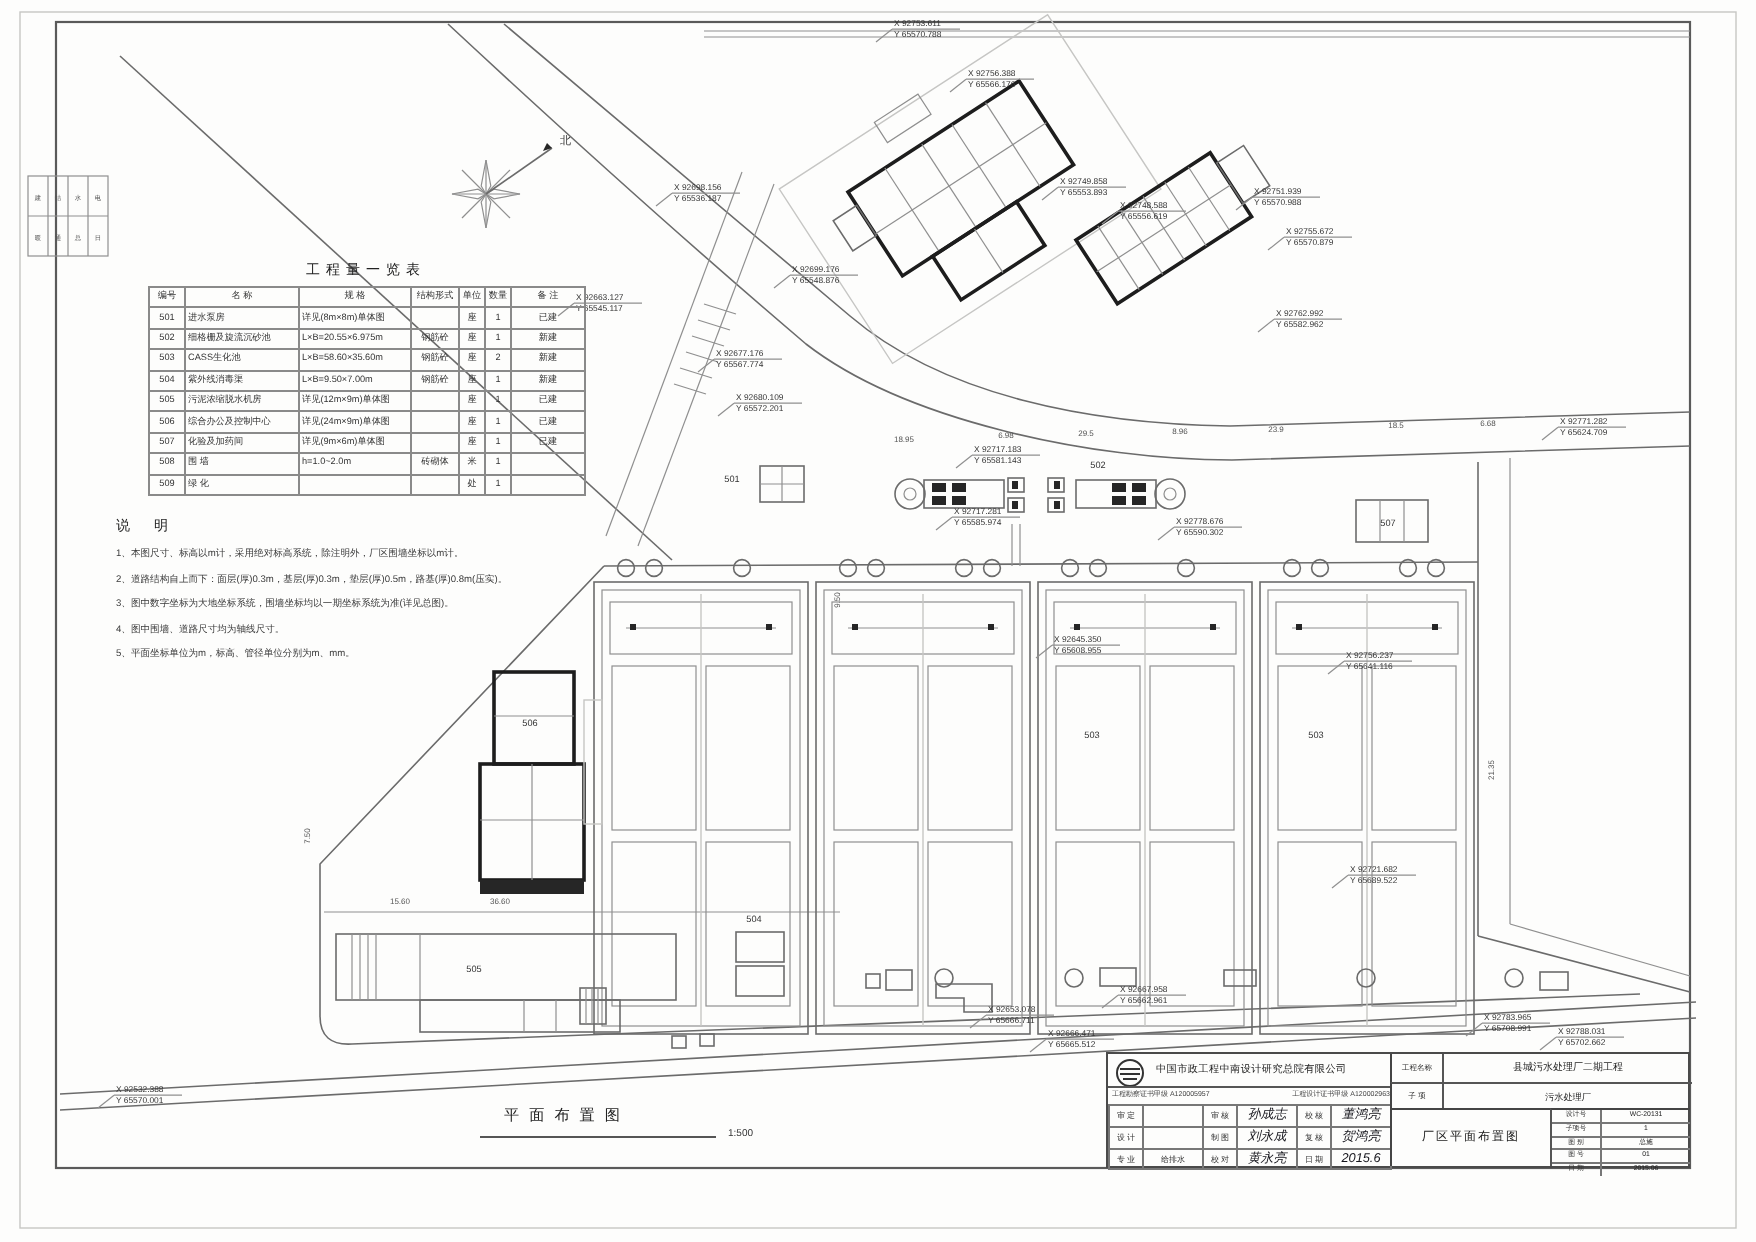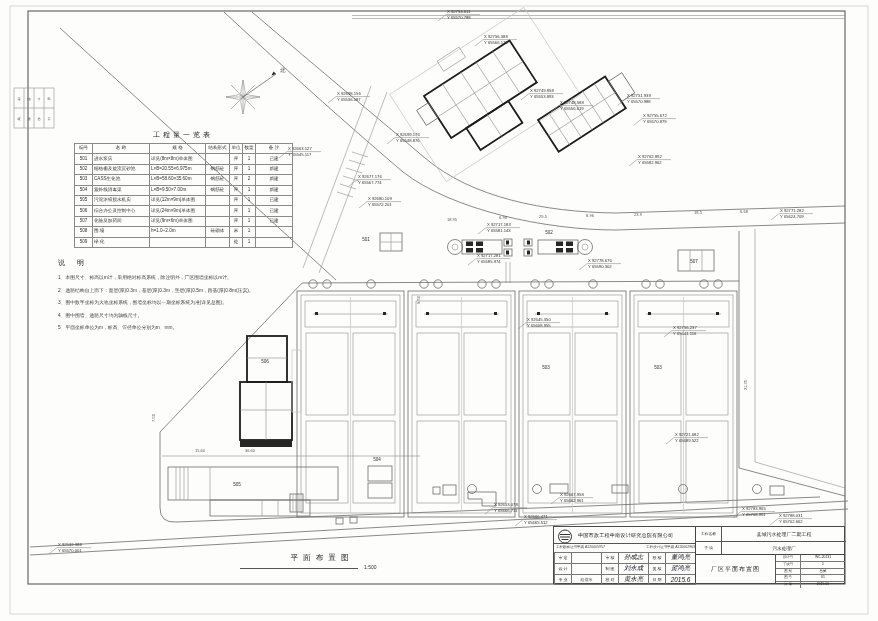--- a/index.html
+++ b/index.html
@@ -19,21 +19,21 @@
   table.qtab{border-collapse:collapse;width:218px;table-layout:fixed;}
   table.qtab th,table.qtab td{border:0.6px solid #8a8a8a;font-size:4.6px;font-weight:normal;
       padding:0 1px;height:9.4px;line-height:1.05;color:#333;overflow:hidden;white-space:nowrap;}
   table.qtab td.c,table.qtab th{text-align:center;}
   
   .notes{position:absolute;left:58px;top:258px;width:290px;}
   .notes-title{font-size:7px;letter-spacing:5px;color:#222;margin-bottom:4px;}
   .notes ol{margin:0;padding:0;list-style:none;}
   .notes li{font-size:4.8px;line-height:12.6px;color:#3a3a3a;white-space:nowrap;}
   
-  .cap{position:absolute;left:252px;top:553px;width:140px;text-align:center;font-size:7.6px;
+  .cap{position:absolute;left:252px;top:553px;width:140px;text-align:left;font-size:7.6px;
        letter-spacing:5px;color:#222;}
   .capline{position:absolute;left:240px;top:568px;width:118px;border-top:1px solid #555;}
   .capscale{position:absolute;left:364px;top:564px;font-size:5px;color:#333;}
   
   .tb{position:absolute;left:553px;top:526px;width:292px;height:58px;border:1.1px solid #4a4a4a;
       background:#fdfdfc;box-sizing:border-box;}
   .tb .abs{position:absolute;box-sizing:border-box;}
   .tb .company{left:24px;top:1px;width:116px;height:15px;font-size:5.1px;line-height:15px;
       color:#222;white-space:nowrap;letter-spacing:.2px;}
   .tb .certs{left:2px;top:16px;width:139px;height:9px;display:flex;justify-content:space-between;}

